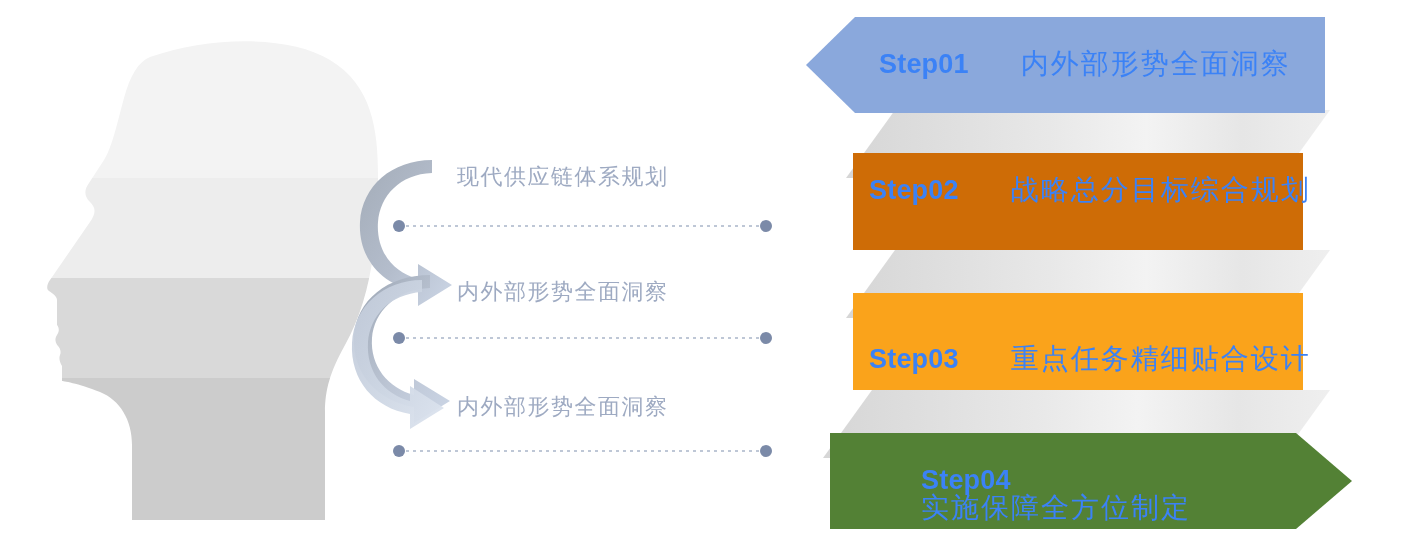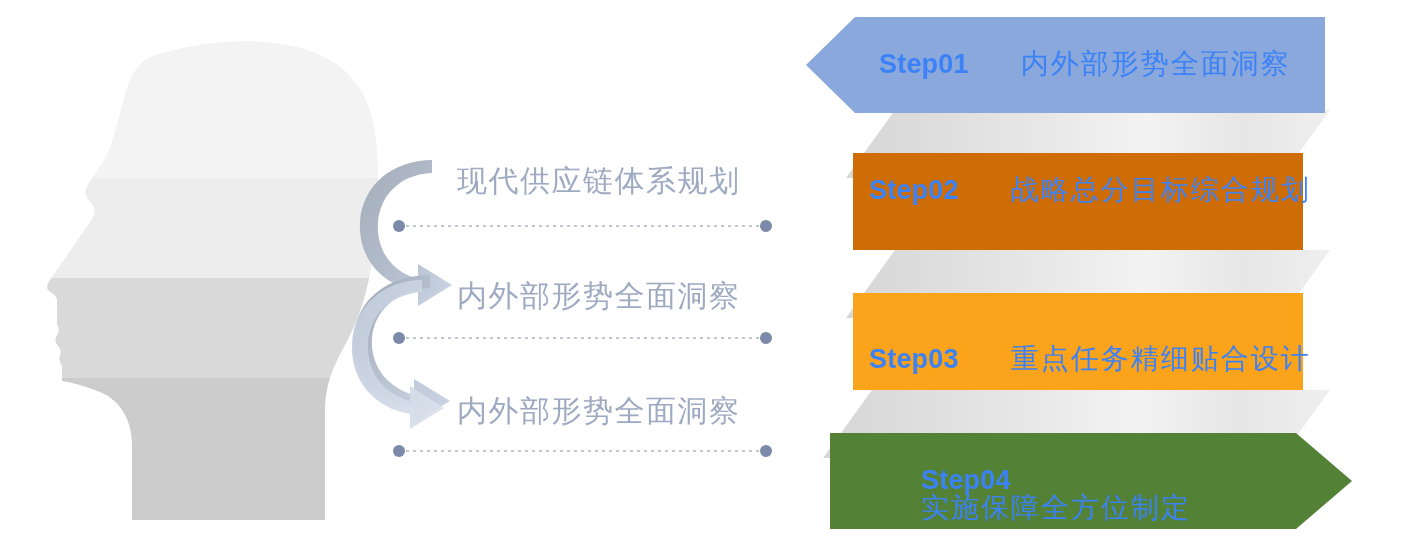--- a/index.html
+++ b/index.html
@@ -28,21 +28,21 @@
   #svg-layer {
     pointer-events: none;
   }
   #svg-layer * {
     pointer-events: auto;
   }
 
   
   .side-label {
     position: absolute;
-    font-size: 30px;
+    font-size: 22px;
     font-weight: 400;
     color: #9eaac2;
     letter-spacing: 1.5px;
     white-space: nowrap;
     line-height: 1;
   }
   #label-0 { left: 457px; top: 166px; }
   #label-1 { left: 457px; top: 281px; }
   #label-2 { left: 457px; top: 396px; }
 

